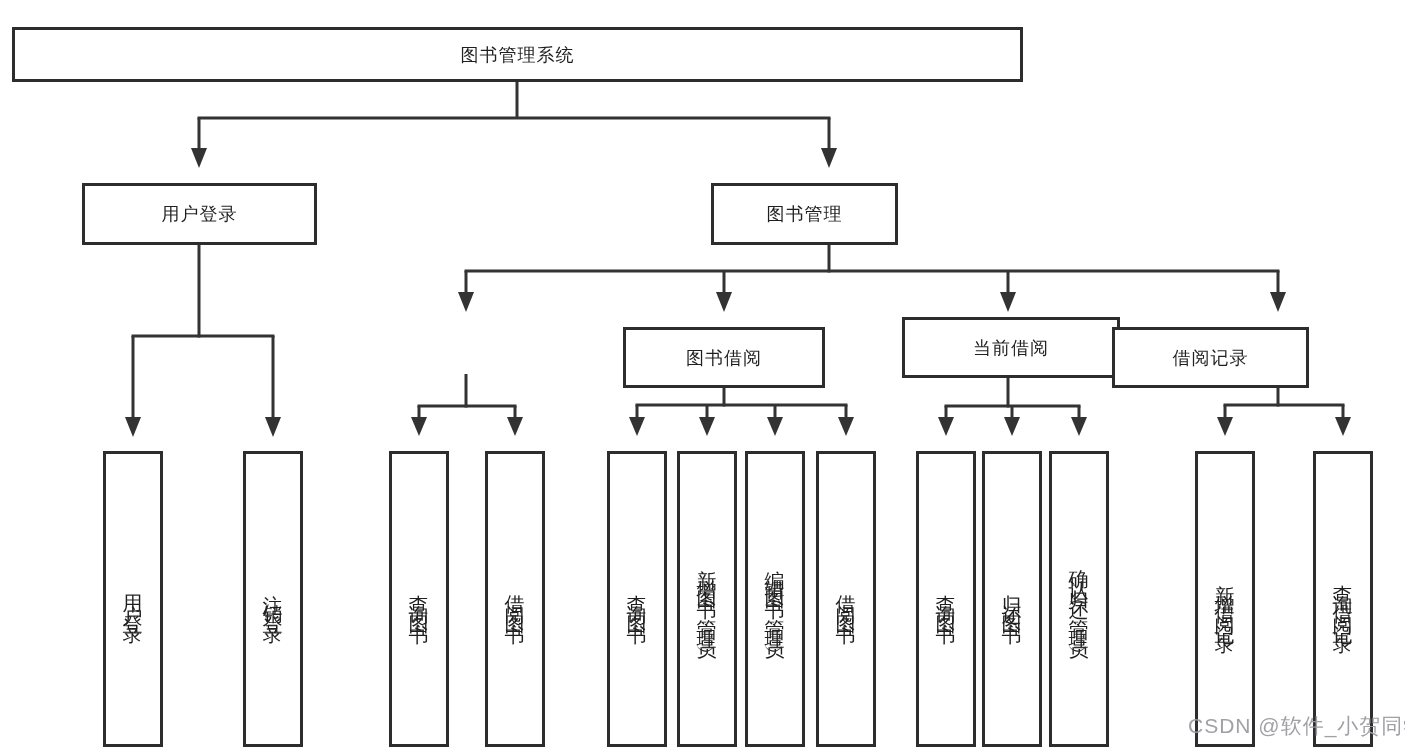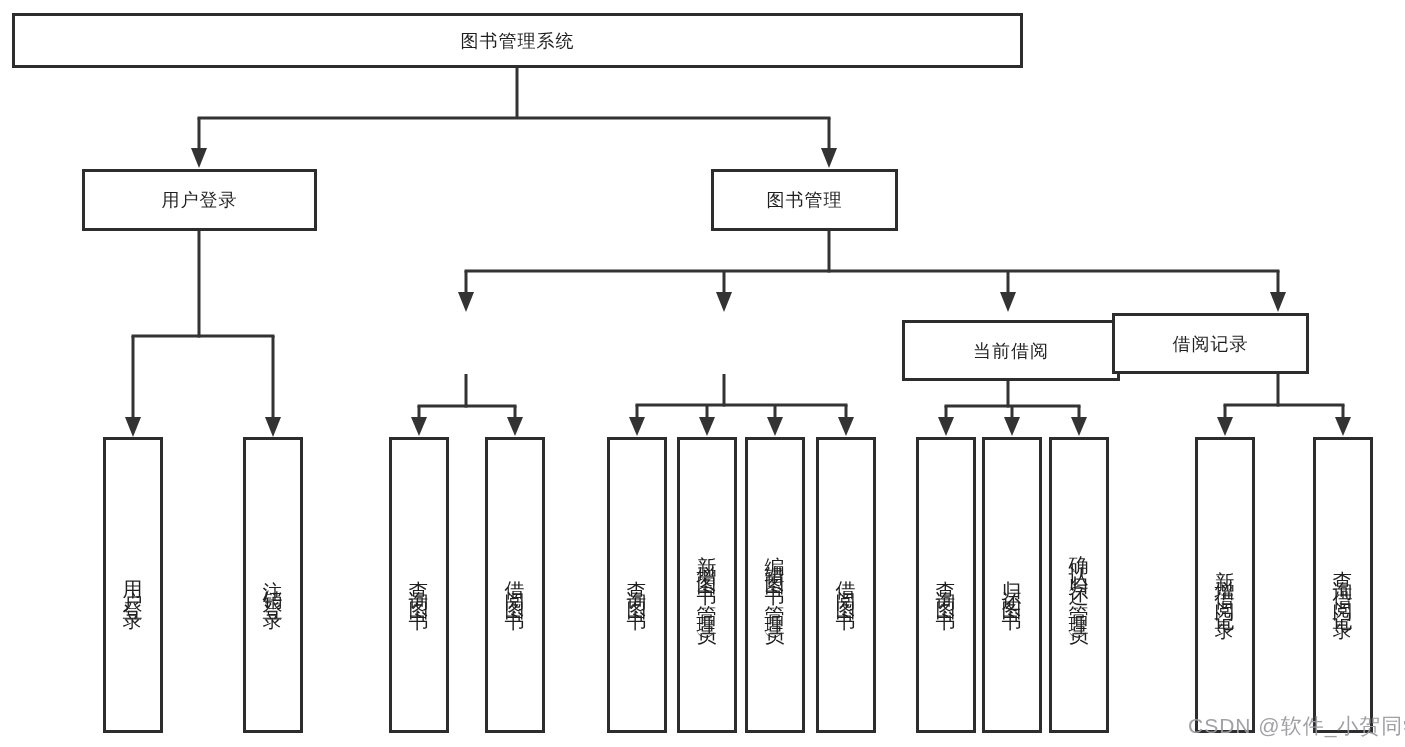--- a/index.html
+++ b/index.html
@@ -14,20 +14,21 @@
   .node{
     position:absolute;
     box-sizing:border-box;
     background:#ffffff;
     border:3px solid #2d2d2d;
     display:flex;
     align-items:center;
     justify-content:center;
     color:#1f1f1f;
     z-index:2;
+    margin-top:14px;
   }
   .node.h .label{
     font-size:18px;
     letter-spacing:1px;
     white-space:nowrap;
   }
   .node.v .label{
     writing-mode:vertical-rl;
     font-size:20px;
     letter-spacing:10px;
@@ -133,21 +134,24 @@
     <span class="label">图书管理系统</span>
   </div>
 
   <div class="node h" style="left:82px;top:169px;width:235px;height:62px">
     <span class="label">用户登录</span>
   </div>
   <div class="node h" style="left:711px;top:169px;width:187px;height:62px">
     <span class="label">图书管理</span>
   </div>
 
-  <div class="node h" style="left:902px;top:320px;width:218px;height:61px">
+  <div class="node h" style="left:623px;top:313px;width:202px;height:61px">
+    <span class="label">图书借阅</span>
+  </div>
+  <div class="node h" style="left:902px;top:303px;width:218px;height:61px">
     <span class="label">当前借阅</span>
   </div>
   <div class="node h" style="left:1112px;top:313px;width:197px;height:61px">
     <span class="label">借阅记录</span>
   </div>
 
   <div class="node v" style="left:103px;top:437px;width:60px;height:296px">
     <span class="label">用户登录</span>
   </div>
   <div class="node v" style="left:243px;top:437px;width:60px;height:296px">

